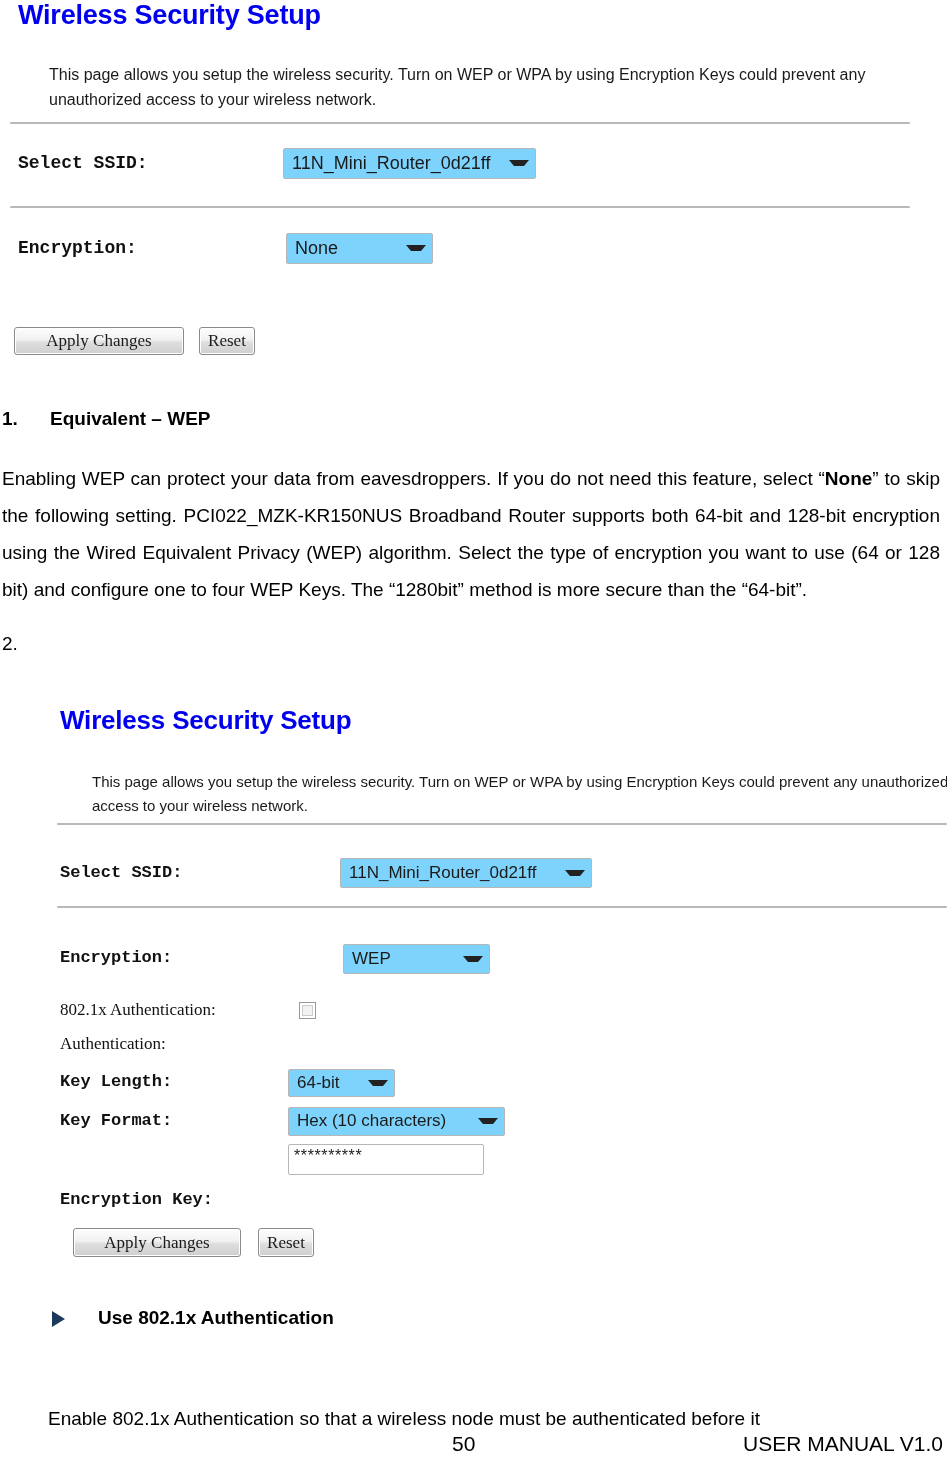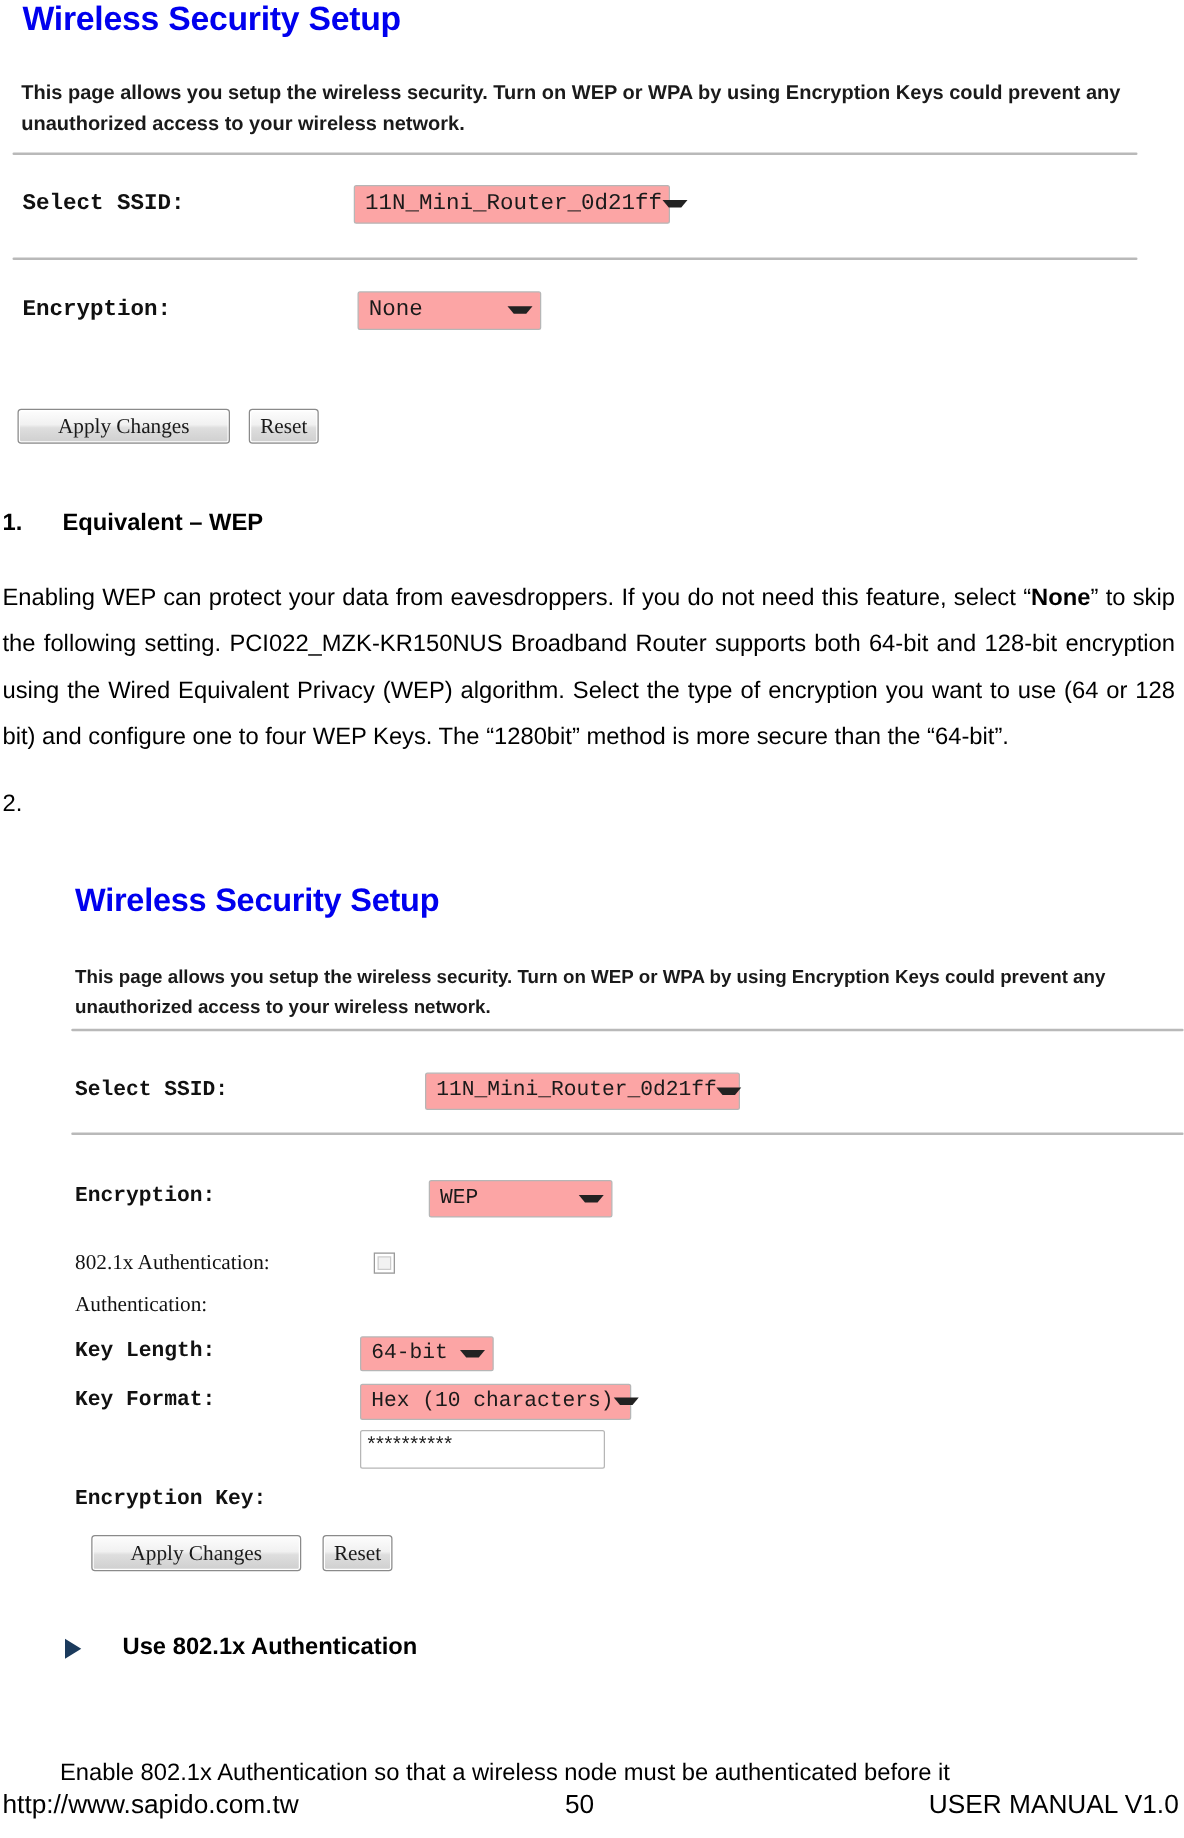--- a/index.html
+++ b/index.html
@@ -23,21 +23,22 @@
     background: #ffffff;
   }
   .router-title {
     color: #0000ee;
     font-weight: bold;
     letter-spacing: -0.2px;
     white-space: nowrap;
   }
   .router-desc {
     color: #1a1a1a;
-    font-weight: bold;
+    font-weight: normal;
+    margin-left: 32px;
   }
   .hr {
     background: #b9b9b9;
     height: 2px;
     border-radius: 1px;
   }
   .field-label {
     font-weight: bold;
     color: #111111;
     white-space: nowrap;
@@ -47,28 +48,27 @@
     font-family: "Liberation Serif", serif;
     font-weight: normal;
     color: #111111;
     white-space: nowrap;
   }
 
   
   .sel {
     box-sizing: border-box;
     border: 1px solid #b6b6b6;
-    background: #fca5a5;
+    background: #7dd3fc;
     border-radius: 2px;
     display: flex;
     align-items: center;
     padding: 0 6px 1px 8px;
     color: #1a1a1a;
     white-space: nowrap;
-    font-family: Liberation Mono, monospace;
   }
   .sel .sel-text { flex: 0 0 auto; }
   .sel .caret {
     margin-left: auto;
     padding-left: 10px;
     width: 0; height: 0;
     border-left: 5px solid transparent;
     border-right: 5px solid transparent;
     border-top: 6px solid #222222;
   }
@@ -253,16 +253,15 @@
   <div class="btn" style="position:absolute; left:73px; top:568px; width:168px; height:29px; font-size:17px;">Apply Changes</div>
   <div class="btn" style="position:absolute; left:258px; top:568px; width:56px; height:29px; font-size:17px;">Reset</div>
 </div>
 
 <div class="bullet-arrow" style="left:52px; top:1311px;"></div>
 <div class="doc-heading" style="left:98px; top:1307px; font-size:19px;">Use 802.1x Authentication</div>
 
 <div class="doc-line" style="left:48px; top:1360px; font-size:19px;margin-top:48px;">Enable 802.1x Authentication so that a wireless node must be authenticated before it</div>
 
 <div class="footer" style="top:1432px; height:30px;">
-  <span class="footer-left" style="font-size:21px;">http://www.sapido.com.tw</span>
   <span class="footer-mid" style="font-size:21px;">50</span>
   <span class="footer-right" style="font-size:21px;">USER MANUAL V1.0</span>
 </div>
 
 </body></html>

